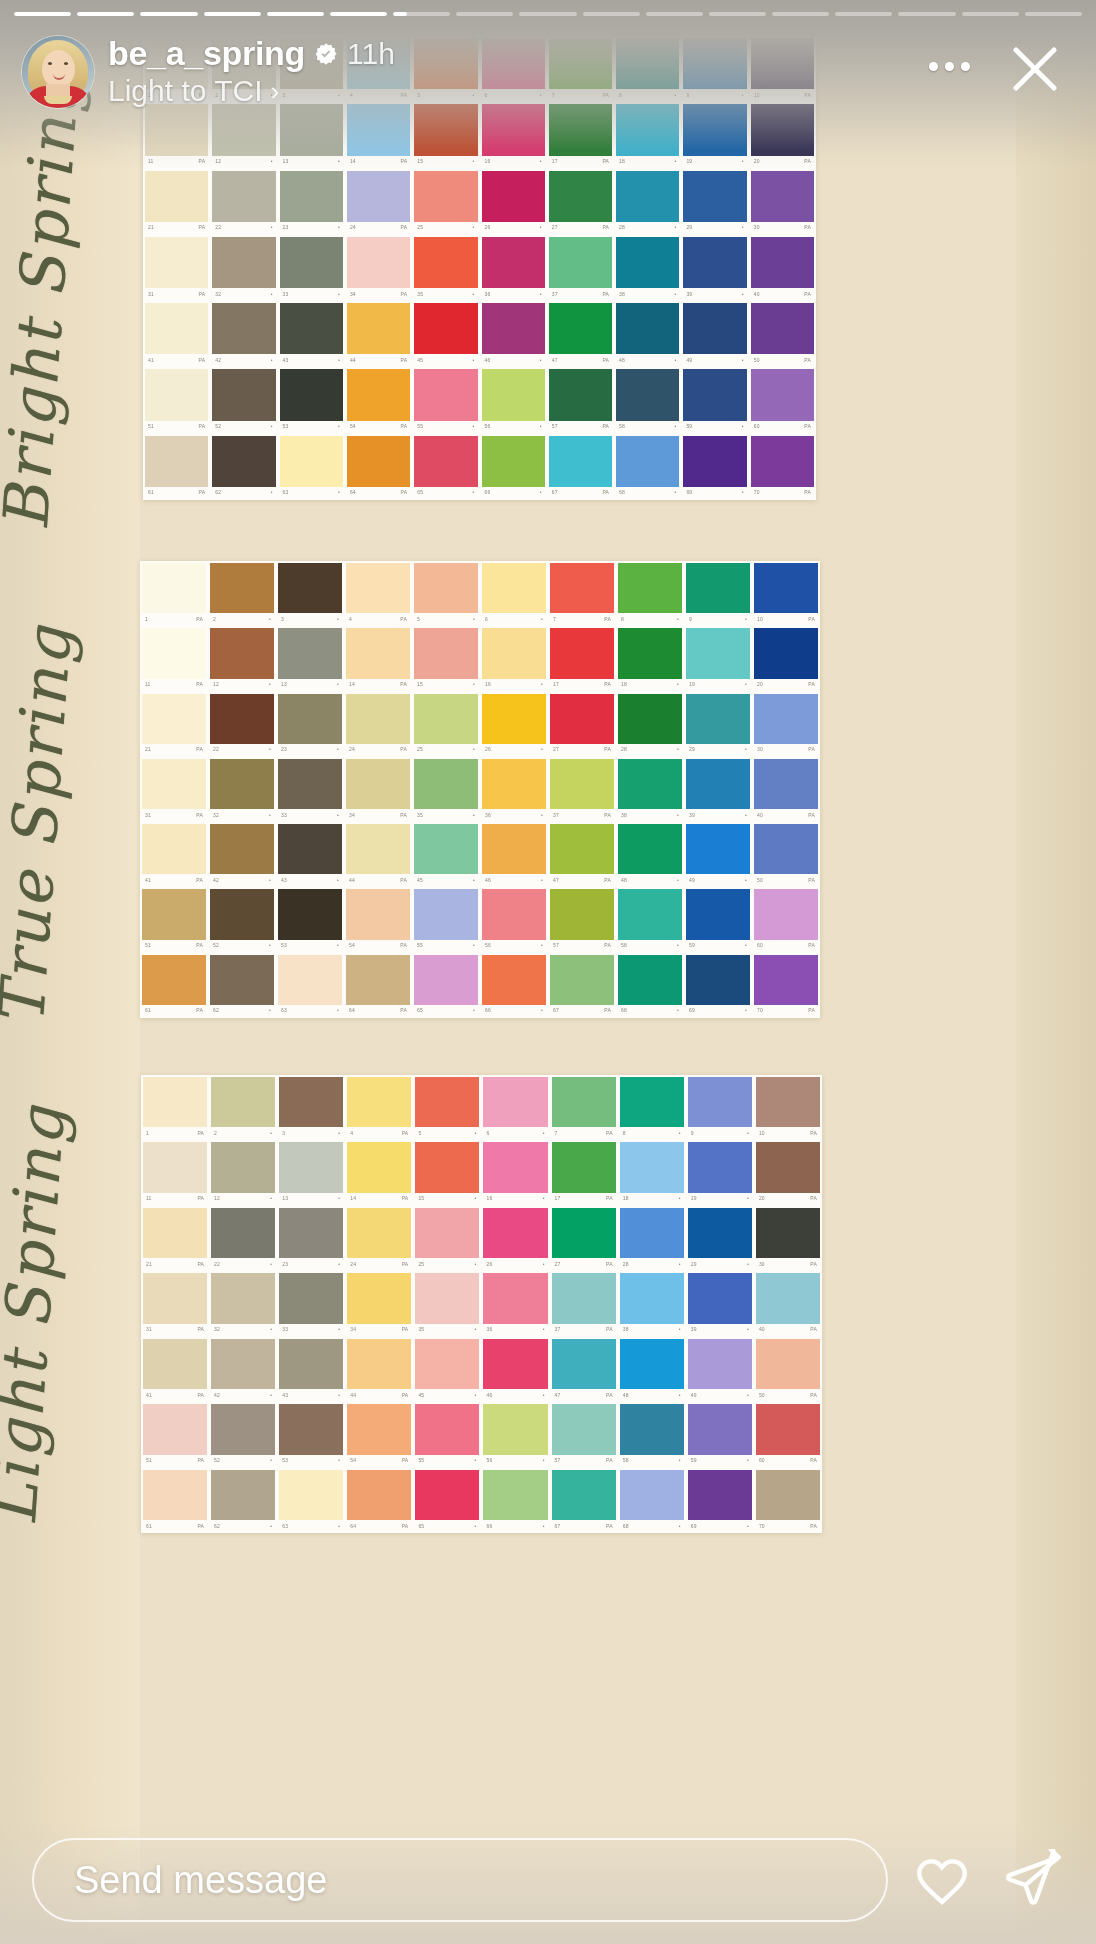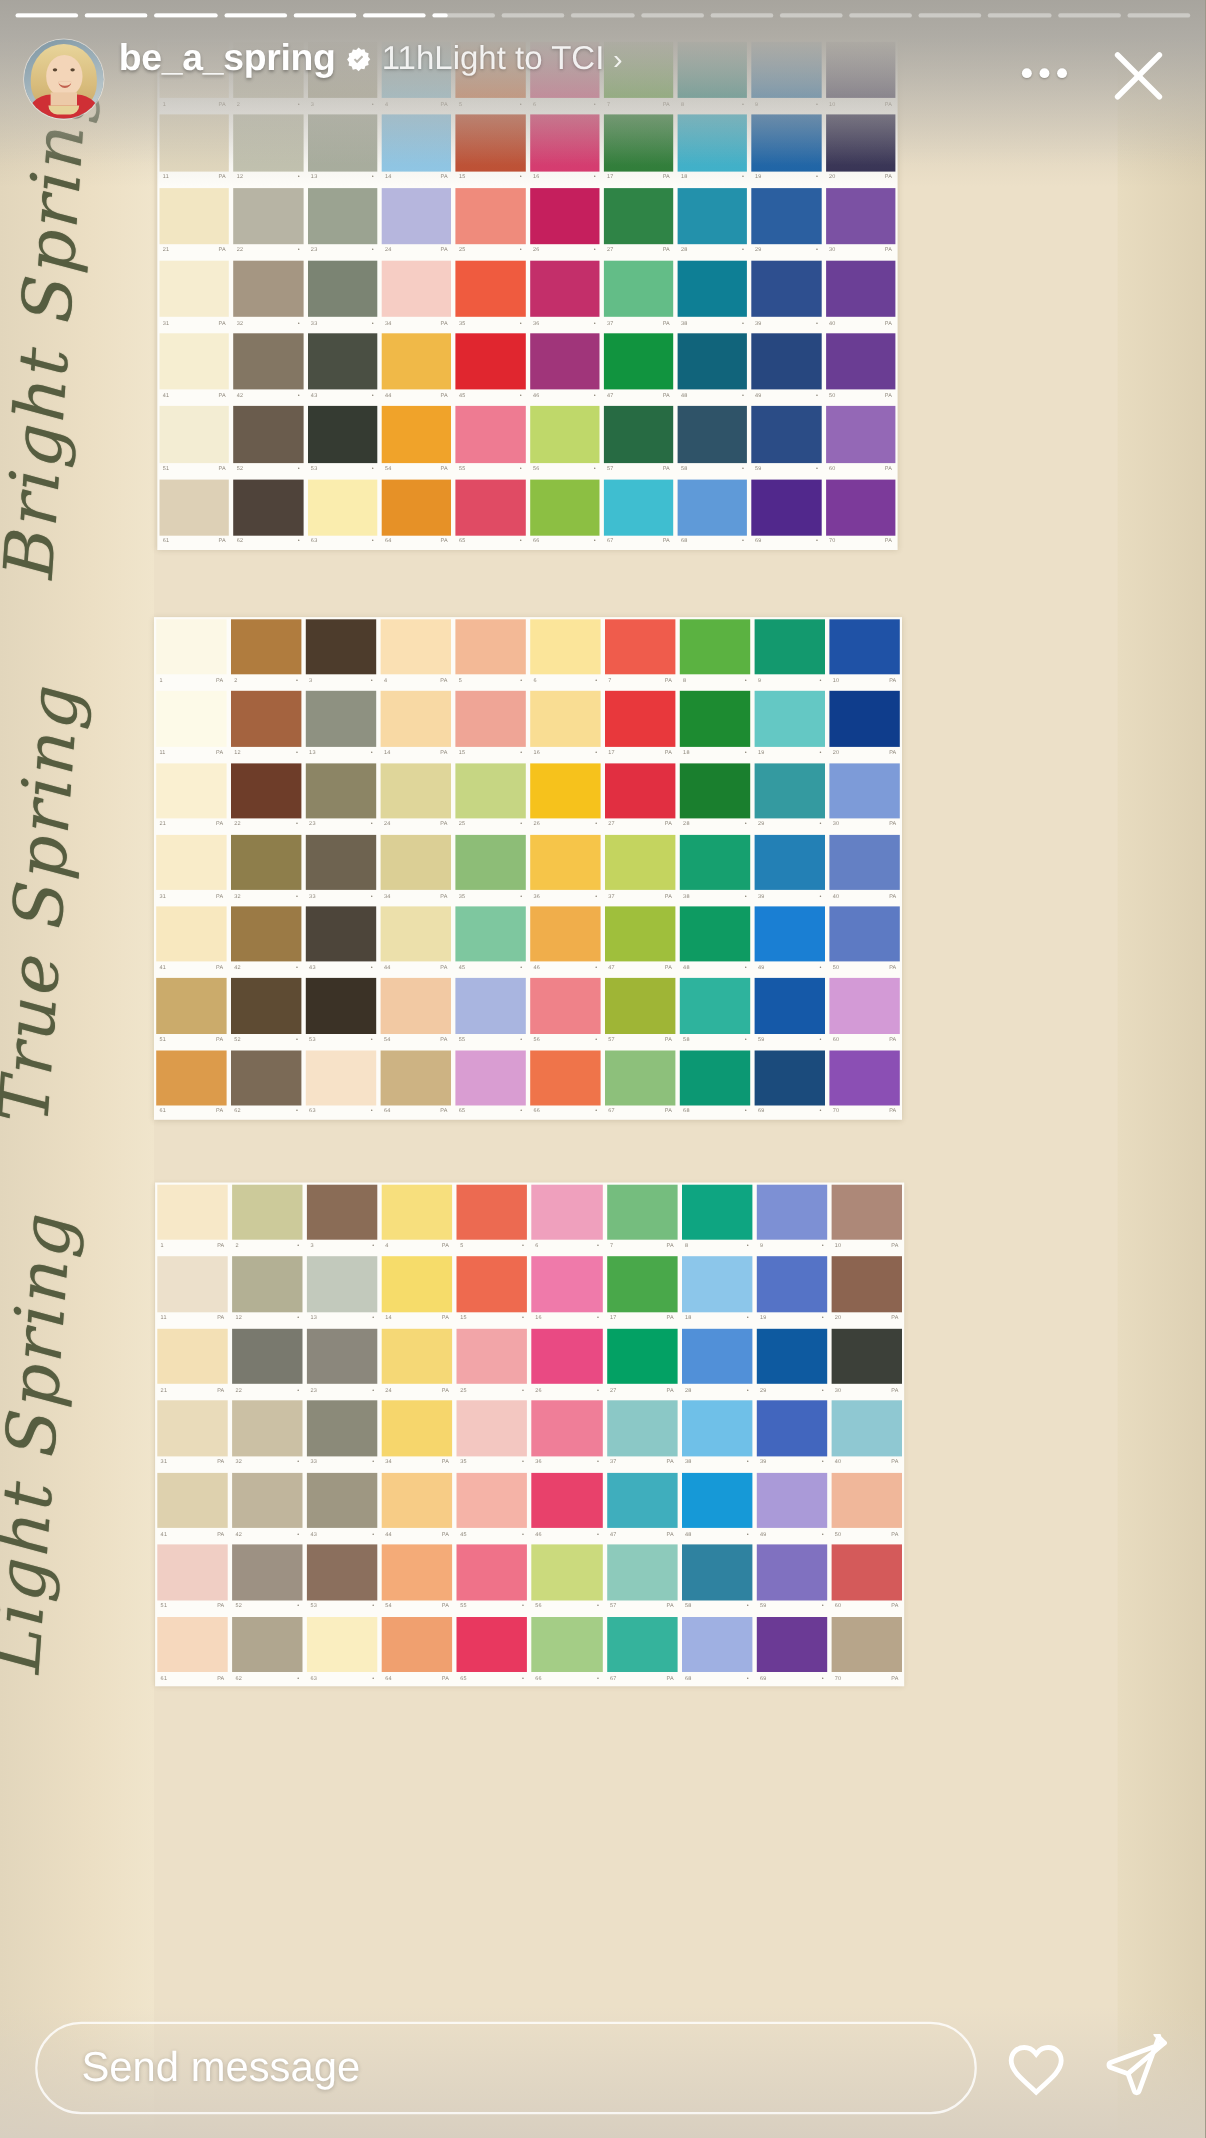--- a/index.html
+++ b/index.html
@@ -99,21 +99,21 @@
   .av-eye { position:absolute; width:4px; height:3px; border-radius:50%; background:#5a4632; top:26px; }
   .av-eye.l{ left:26px; } .av-eye.r{ left:42px; }
   .av-smile{ position:absolute; left:31px; top:38px; width:12px; height:6px;
              border-bottom:2px solid #c2614f; border-radius:0 0 12px 12px; }
   .av-shirt{ position:absolute; left:2px; bottom:0; width:68px; height:22px;
              background:#cf2f35; border-radius:34px 34px 0 0; }
   .av-neck{ position:absolute; left:24px; bottom:12px; width:24px; height:12px; background:#eccaa8; }
   .av-neckl{ position:absolute; left:22px; bottom:4px; width:28px; height:8px;
              border-radius:0 0 18px 18px; background:#e6d39a; }
 
-  #hdr-text { margin-left:14px; display:flex; justify-content:flex-start;
+  #hdr-text { margin-left:14px; display:flex; flex-direction:column; justify-content:flex-start;
               padding-top:2px; }
   #hdr-row1 { display:flex; align-items:center; gap:9px; }
   #username  { font-size:34px; font-weight:700; color:#ffffff; letter-spacing:-.3px;
                text-shadow:0 1px 3px rgba(0,0,0,.30); }
   #verified  { width:24px; height:24px; position:relative; display:inline-block; }
   #verified svg { display:block; }
   #timestamp { font-size:30px; color:rgba(255,255,255,.88); font-weight:400;
                text-shadow:0 1px 3px rgba(0,0,0,.28); }
   #hdr-row2  { display:flex; align-items:center; gap:8px; margin-top:1px; }
   #added-to  { font-size:30px; color:rgba(255,255,255,.88); font-weight:400;

